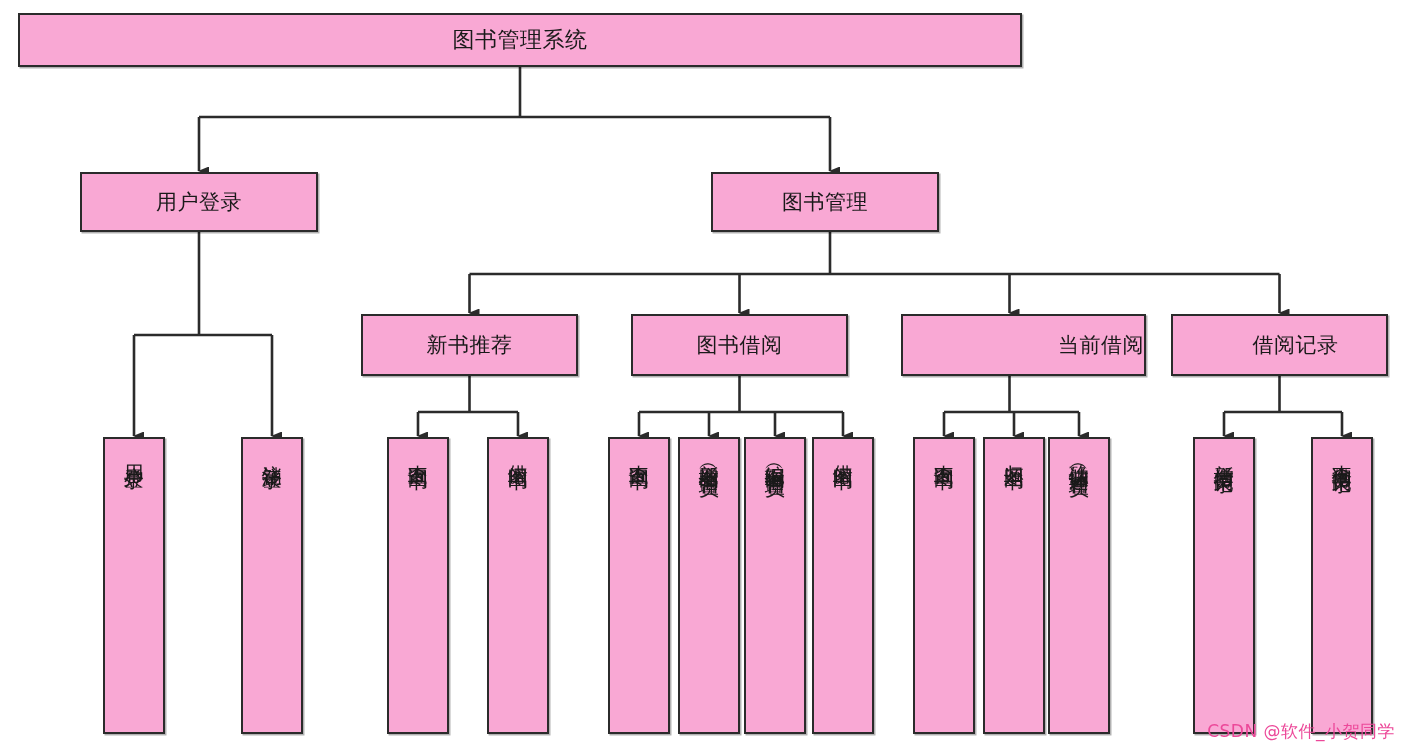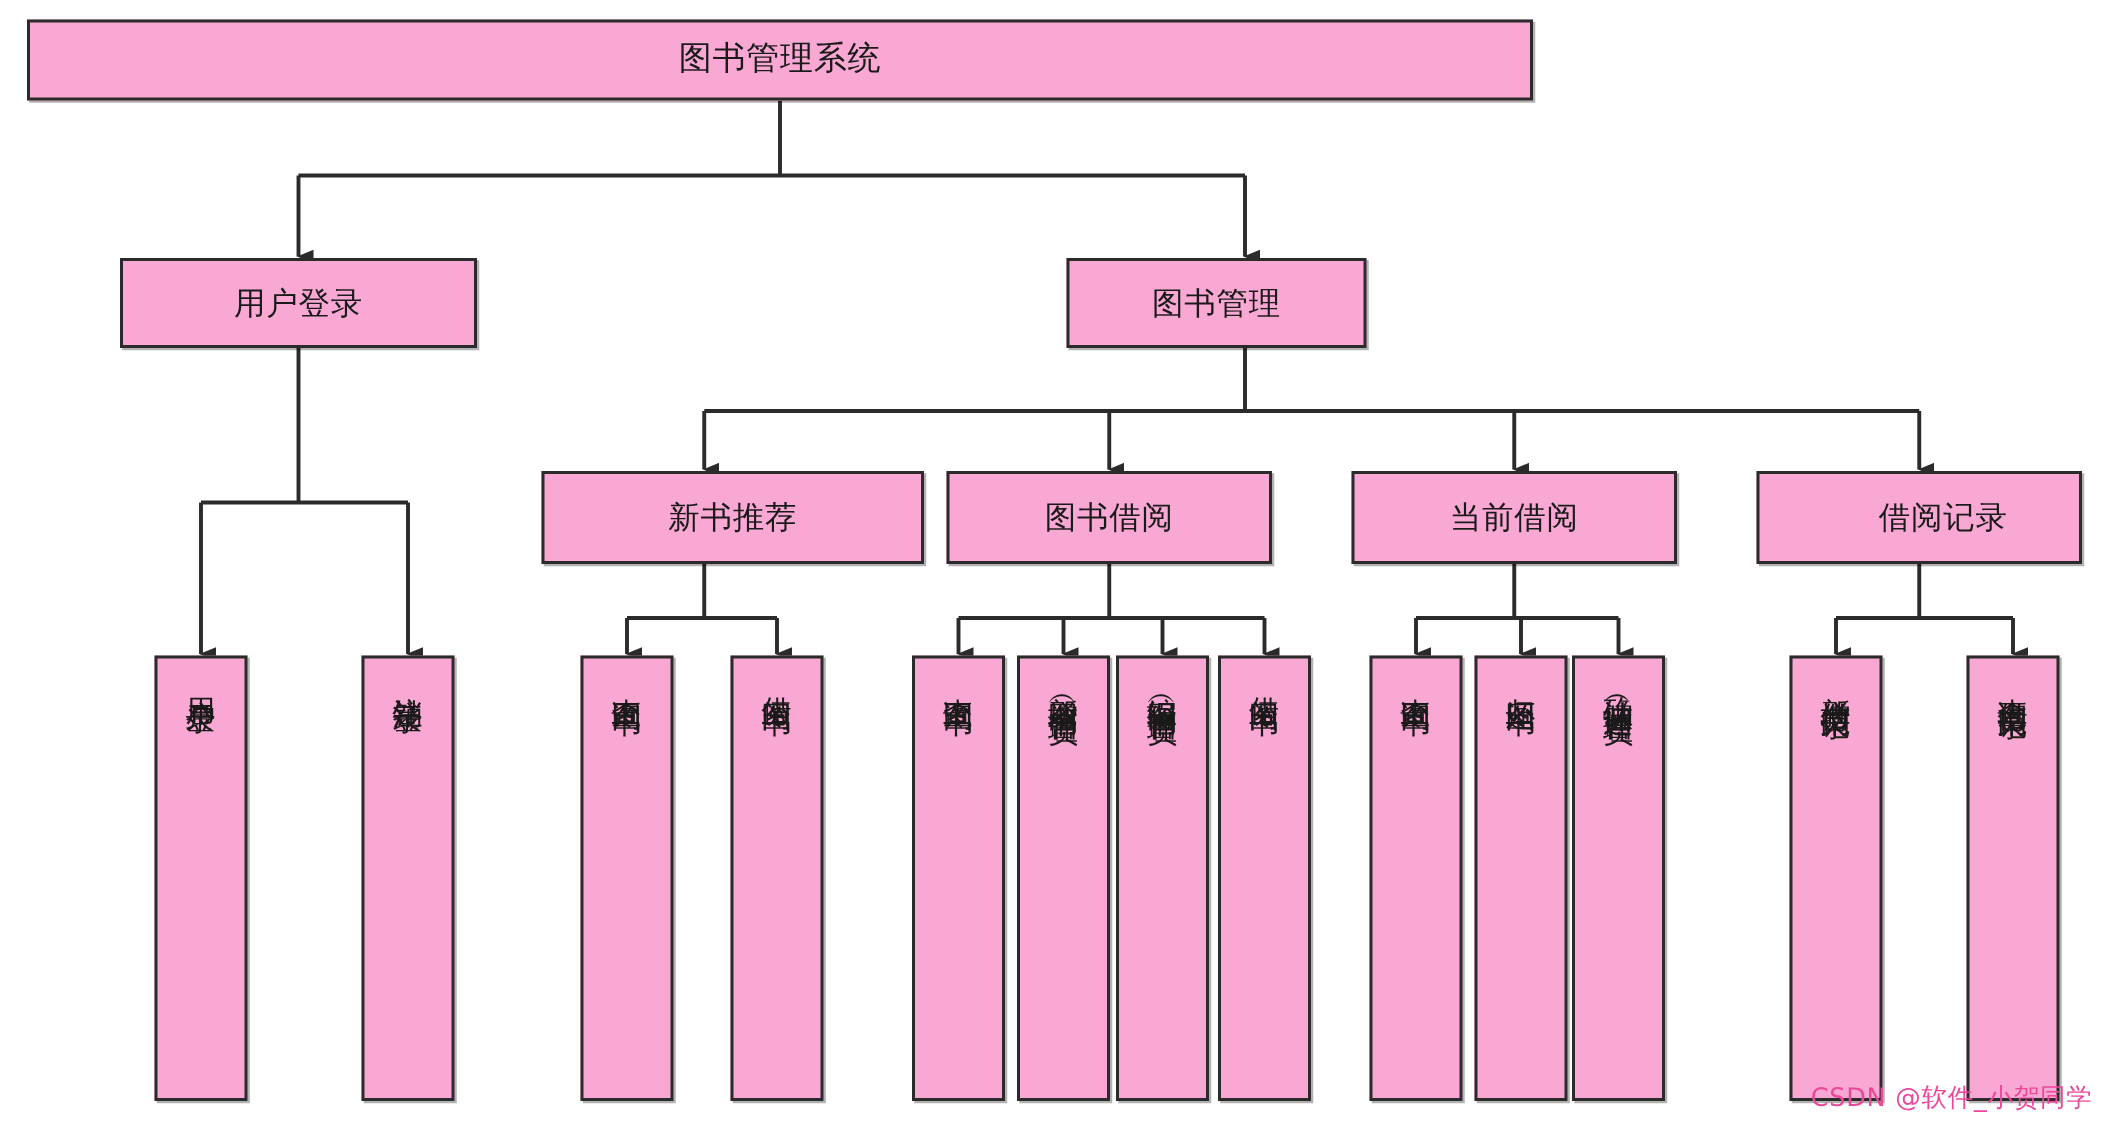--- a/index.html
+++ b/index.html
@@ -119,31 +119,31 @@
       </g>
   </svg>
 
   <div class="node root horiz" style="left:18px; top:13px; width:1004px; height:54px;">
     <span>图书管理系统</span>
   </div>
 
   <div class="node horiz" style="left:80px; top:172px; width:238px; height:60px;">
     <span>用户登录</span>
   </div>
-  <div class="node horiz" style="left:711px; top:172px; width:200px; height:60px;">
+  <div class="node horiz" style="left:711px; top:172px; width:228px; height:60px;">
     <span>图书管理</span>
   </div>
 
-  <div class="node horiz" style="left:361px; top:314px; width:255px; height:62px;">
+  <div class="node horiz" style="left:361px; top:314px; width:217px; height:62px;">
     <span>新书推荐</span>
   </div>
   <div class="node horiz" style="left:631px; top:314px; width:217px; height:62px;">
     <span>图书借阅</span>
   </div>
-  <div class="node horiz" style="left:901px; top:314px; width:217px; height:62px;">
+  <div class="node horiz" style="left:901px; top:314px; width:245px; height:62px;justify-content:flex-end;">
     <span>当前借阅</span>
   </div>
   <div class="node horiz" style="left:1171px; top:314px; width:217px; height:62px;padding-left:32px;">
     <span>借阅记录</span>
   </div>
 
   <div class="node leaf" style="left:103px; top:437px; width:62px; height:297px;">
     <span class="vtext">用户登录</span>
   </div>
   <div class="node leaf" style="left:241px; top:437px; width:62px; height:297px;">

